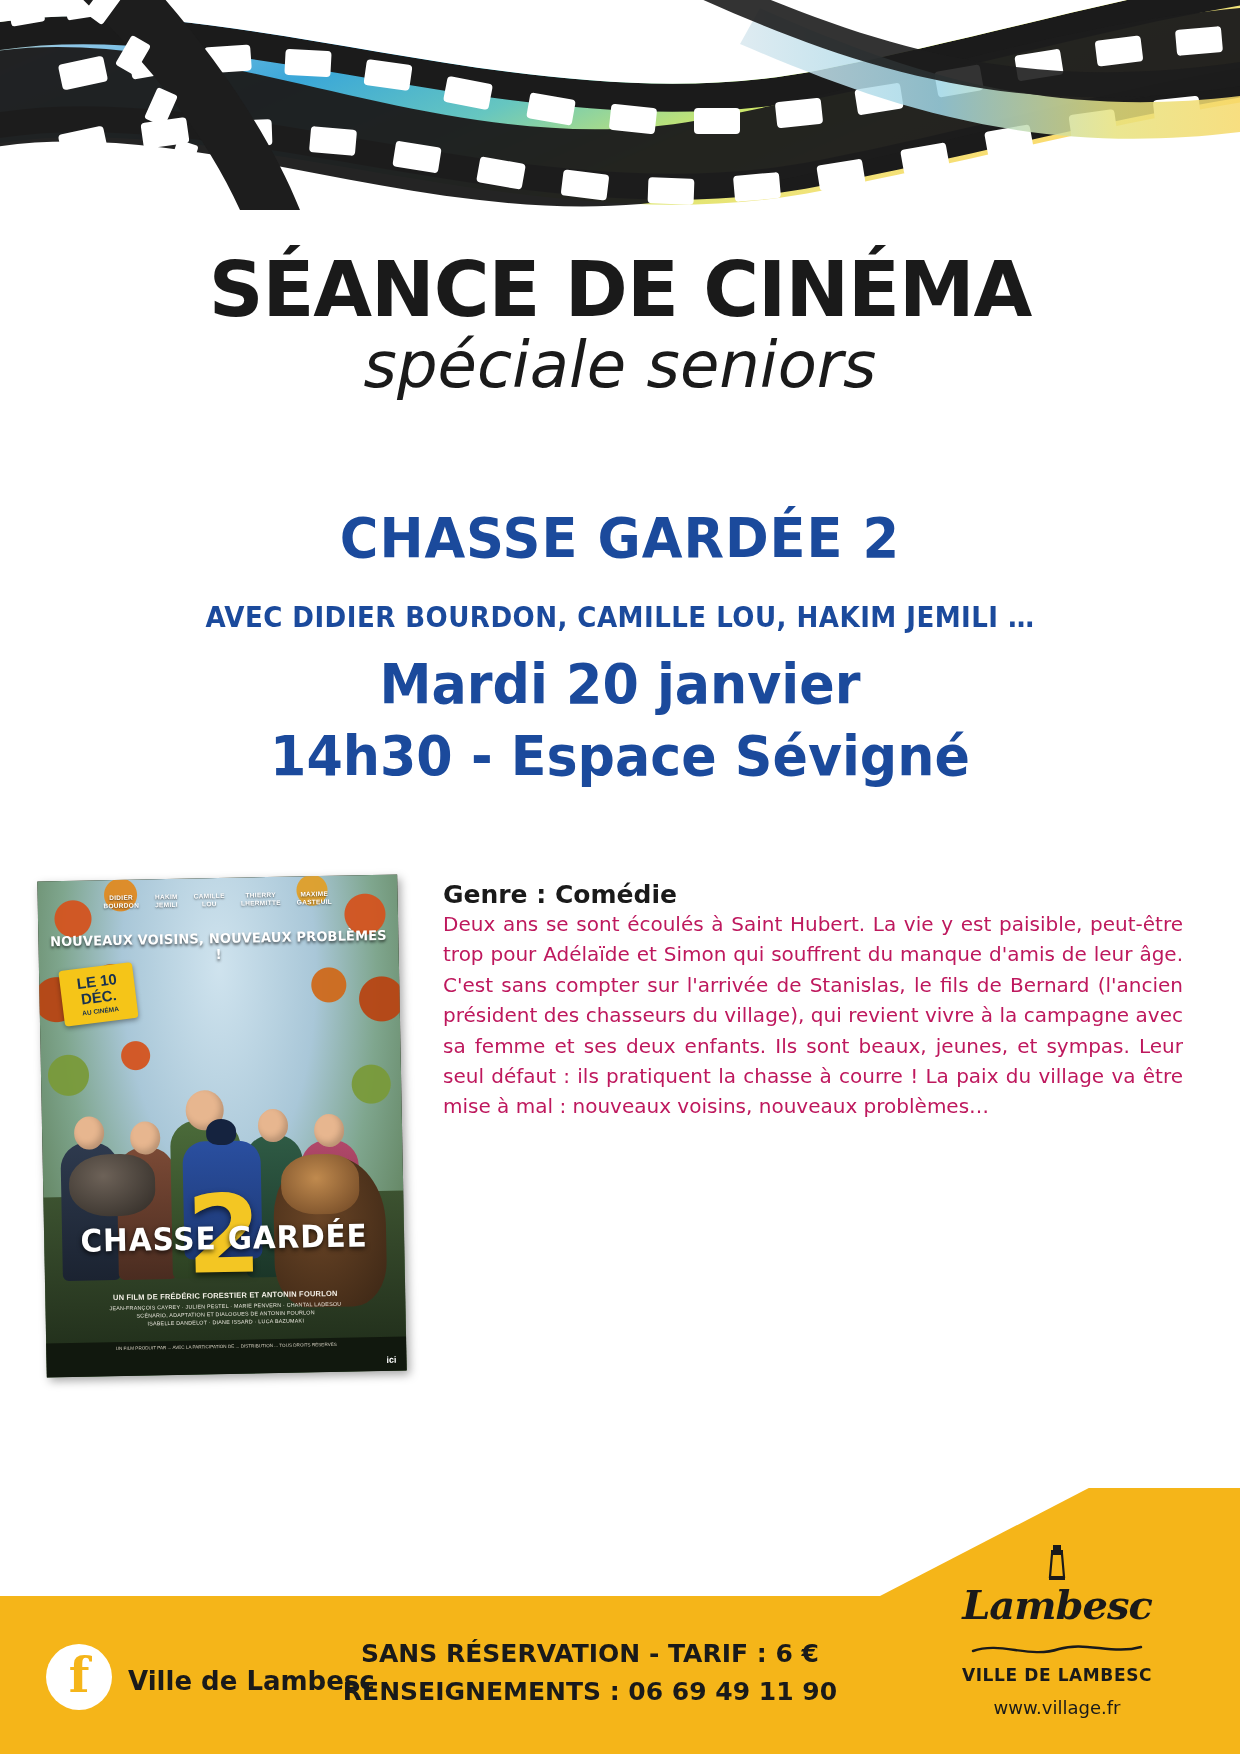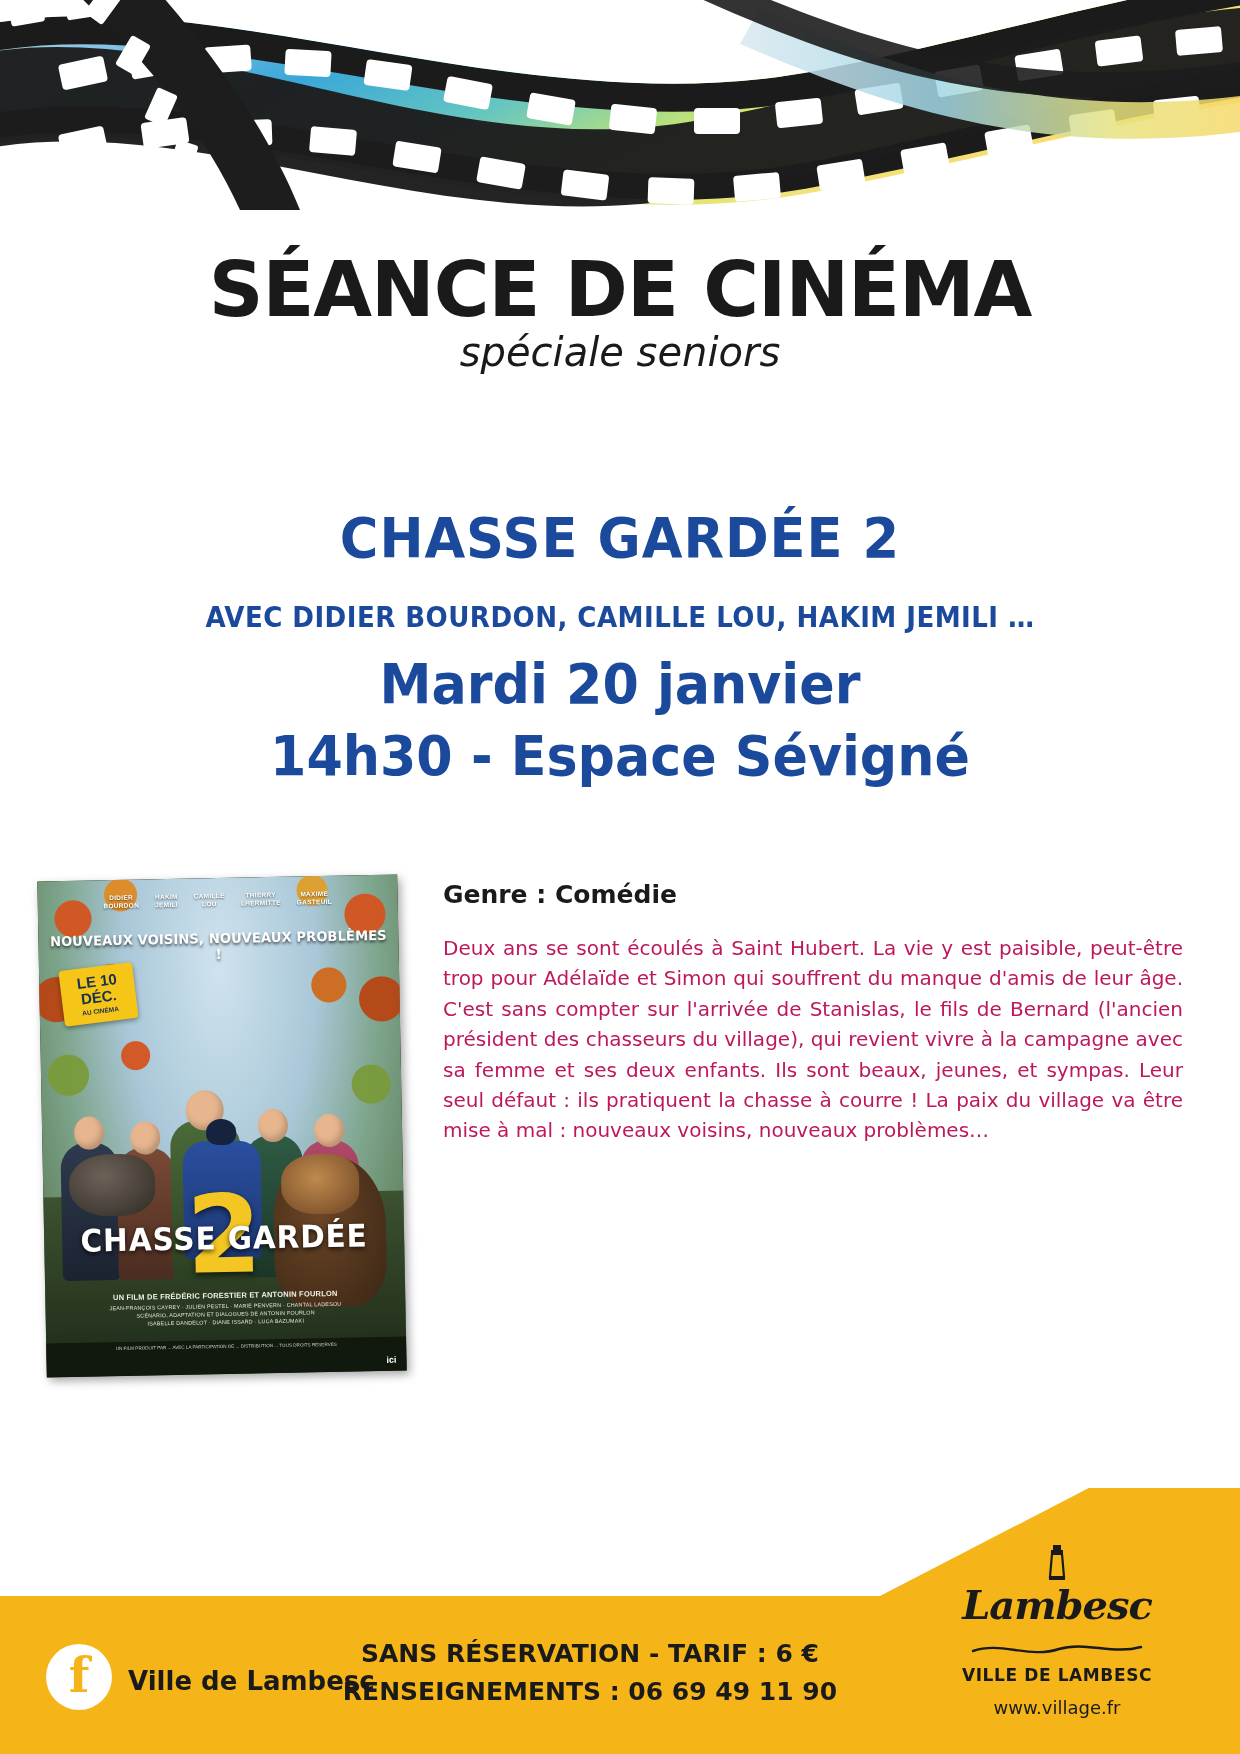--- a/index.html
+++ b/index.html
@@ -42,21 +42,21 @@
     line-height: 1.05;
   }
   .title-sub {
     position: absolute;
     top: 330px;
     left: 0; right: 0;
     text-align: center;
     font-family: "DejaVu Sans", sans-serif;
     font-style: italic;
     font-weight: 400;
-    font-size: 40px;
+    font-size: 64px;
     color: #1a1a1a;
     line-height: 1.1;
   }
 
   
   .film-title {
     position: absolute;
     top: 505px;
     left: 0; right: 0;
     text-align: center;
@@ -109,21 +109,21 @@
     position: absolute;
     top: 880px;
     left: 443px;
     width: 740px;
   }
   .genre {
     font-family: "DejaVu Sans", sans-serif;
     font-weight: bold;
     font-size: 25px;
     color: #1a1a1a;
-    margin-bottom: 24px;
+    margin-bottom: 0;
   }
   .synopsis {
     font-family: "DejaVu Sans", sans-serif;
     font-size: 20px;
     line-height: 1.52;
     color: #be185d;
     text-align: justify;
   }
 
   

